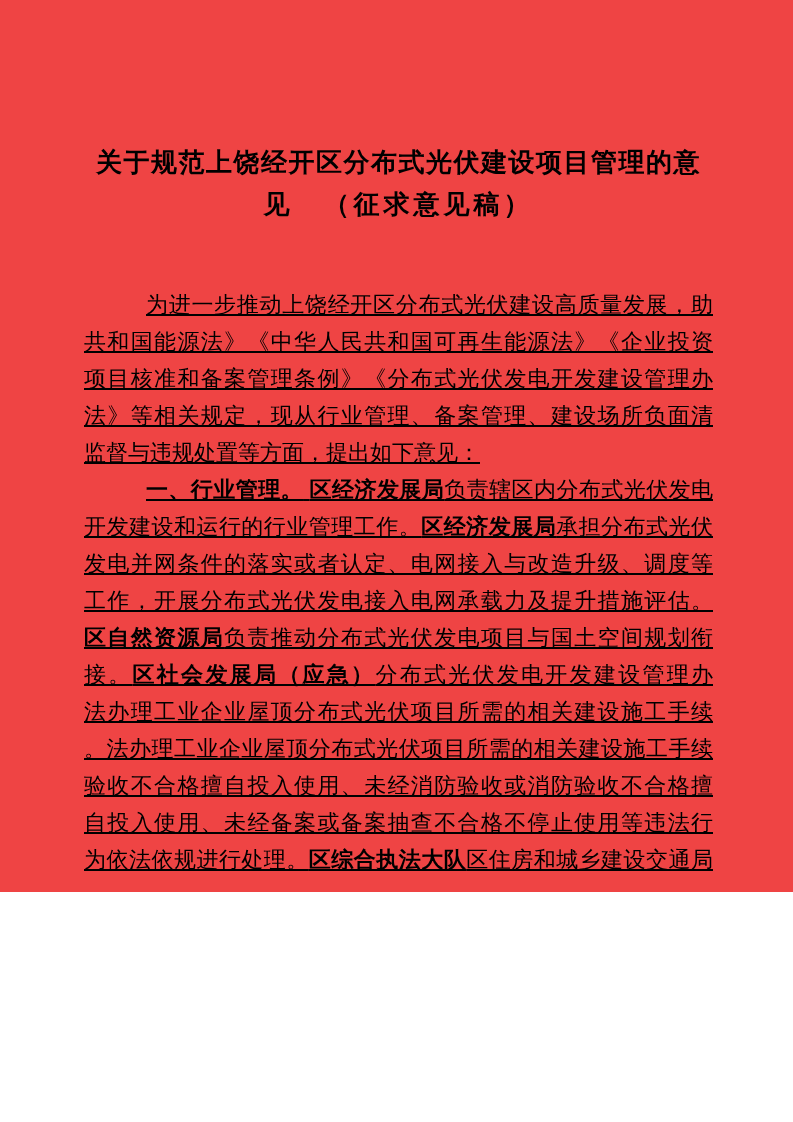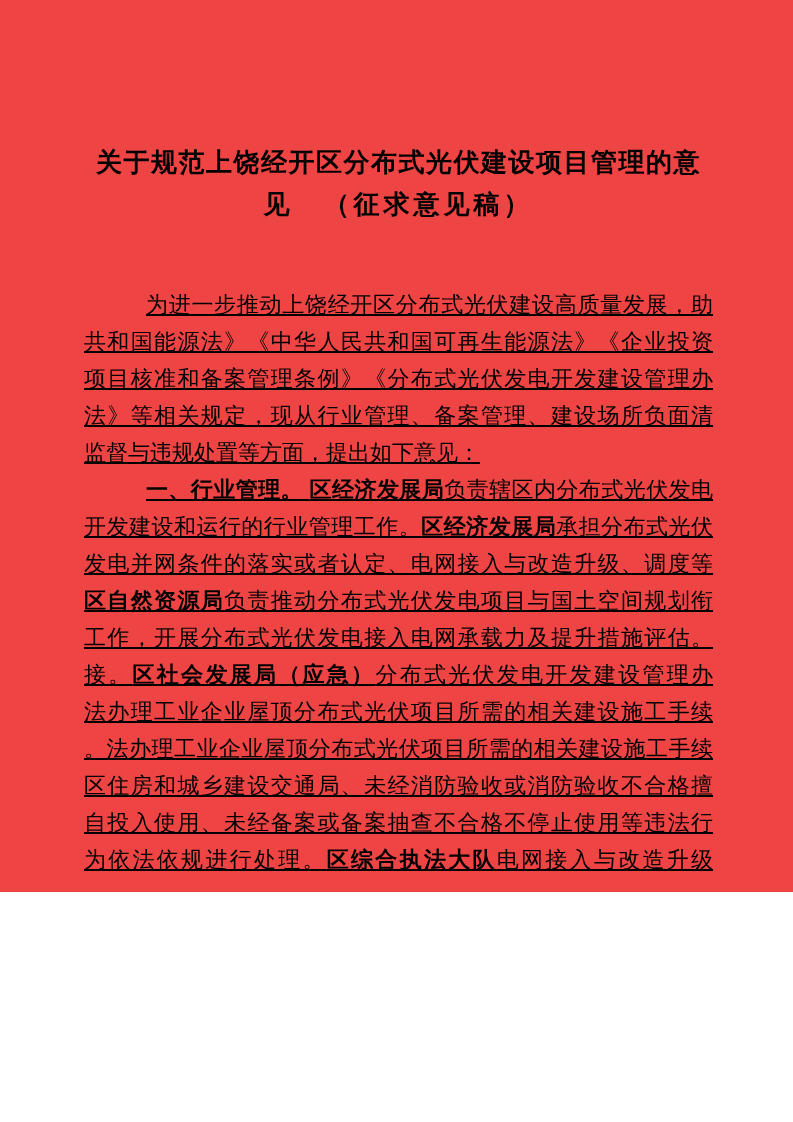--- a/index.html
+++ b/index.html
@@ -81,26 +81,26 @@
         <div class="line indent"><span>为进一步推动上饶经开区分布式光伏建设高质量发展，助</span></div>
         <div class="line"><span>共和国能源法》《中华人民共和国可再生能源法》《企业投资</span></div>
         <div class="line"><span>项目核准和备案管理条例》《分布式光伏发电开发建设管理办</span></div>
         <div class="line"><span>法》等相关规定，现从行业管理、备案管理、建设场所负面清</span></div>
         <div class="line no-fill"><span>监督与违规处置等方面，提出如下意见：</span></div>
       </div>
     <div class="paragraph">
         <div class="line indent"><span class="bold">一、行业管理。</span><span> </span><span class="bold">区经济发展局</span><span>负责辖区内分布式光伏发电</span></div>
         <div class="line"><span>开发建设和运行的行业管理工作。</span><span class="bold">区经济发展局</span><span>承担分布式光伏</span></div>
         <div class="line"><span>发电并网条件的落实或者认定、电网接入与改造升级、调度等</span></div>
+        <div class="line"><span>工作，开展分布式光伏发电接入电网承载力及提升措施评估。</span></div>
         <div class="line"><span class="bold">区自然资源局</span><span>负责推动分布式光伏发电项目与国土空间规划衔</span></div>
-        <div class="line"><span>工作，开展分布式光伏发电接入电网承载力及提升措施评估。</span></div>
         <div class="line"><span>接。</span><span class="bold">区社会发展局（应急）</span><span>分布式光伏发电开发建设管理办</span></div>
         <div class="line"><span>法办理工业企业屋顶分布式光伏项目所需的相关建设施工手续</span></div>
         <div class="line"><span>。法办理工业企业屋顶分布式光伏项目所需的相关建设施工手续</span></div>
-        <div class="line"><span>区住房和城乡建设交通局、未经消防验收或消防验收不合格擅</span></div>
+        <div class="line"><span>验收不合格擅自投入使用、未经消防验收或消防验收不合格擅</span></div>
         <div class="line"><span>自投入使用、未经备案或备案抽查不合格不停止使用等违法行</span></div>
-        <div class="line"><span>为依法依规进行处理。</span><span class="bold">区综合执法大队</span><span>电网接入与改造升级</span></div>
+        <div class="line"><span>为依法依规进行处理。</span><span class="bold">区综合执法大队</span><span>区住房和城乡建设交通局</span></div>
       </div>
   </div>
 
   <div class="page-footer">- 6 -</div>
 
 </div>
 
 </body></html>

